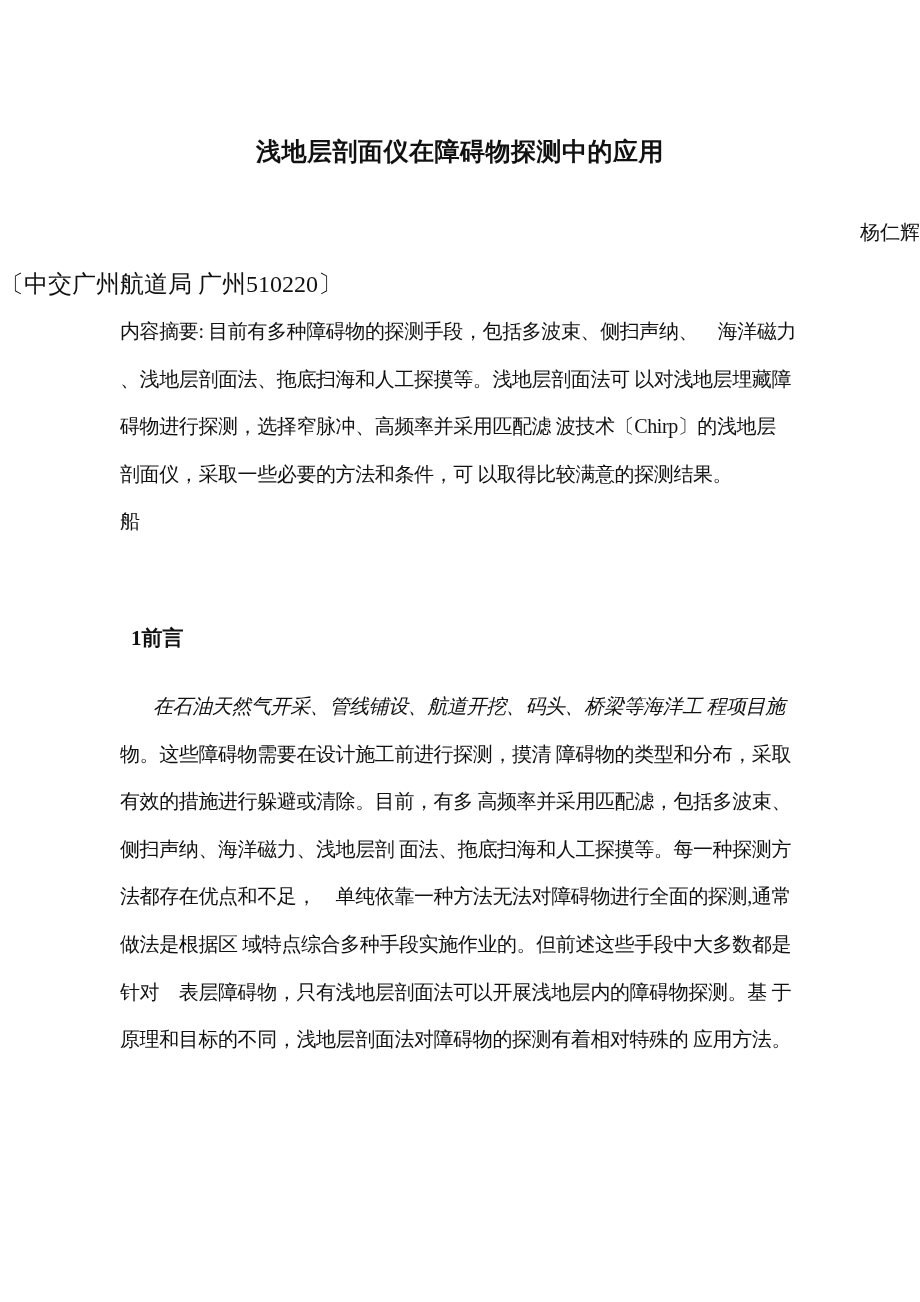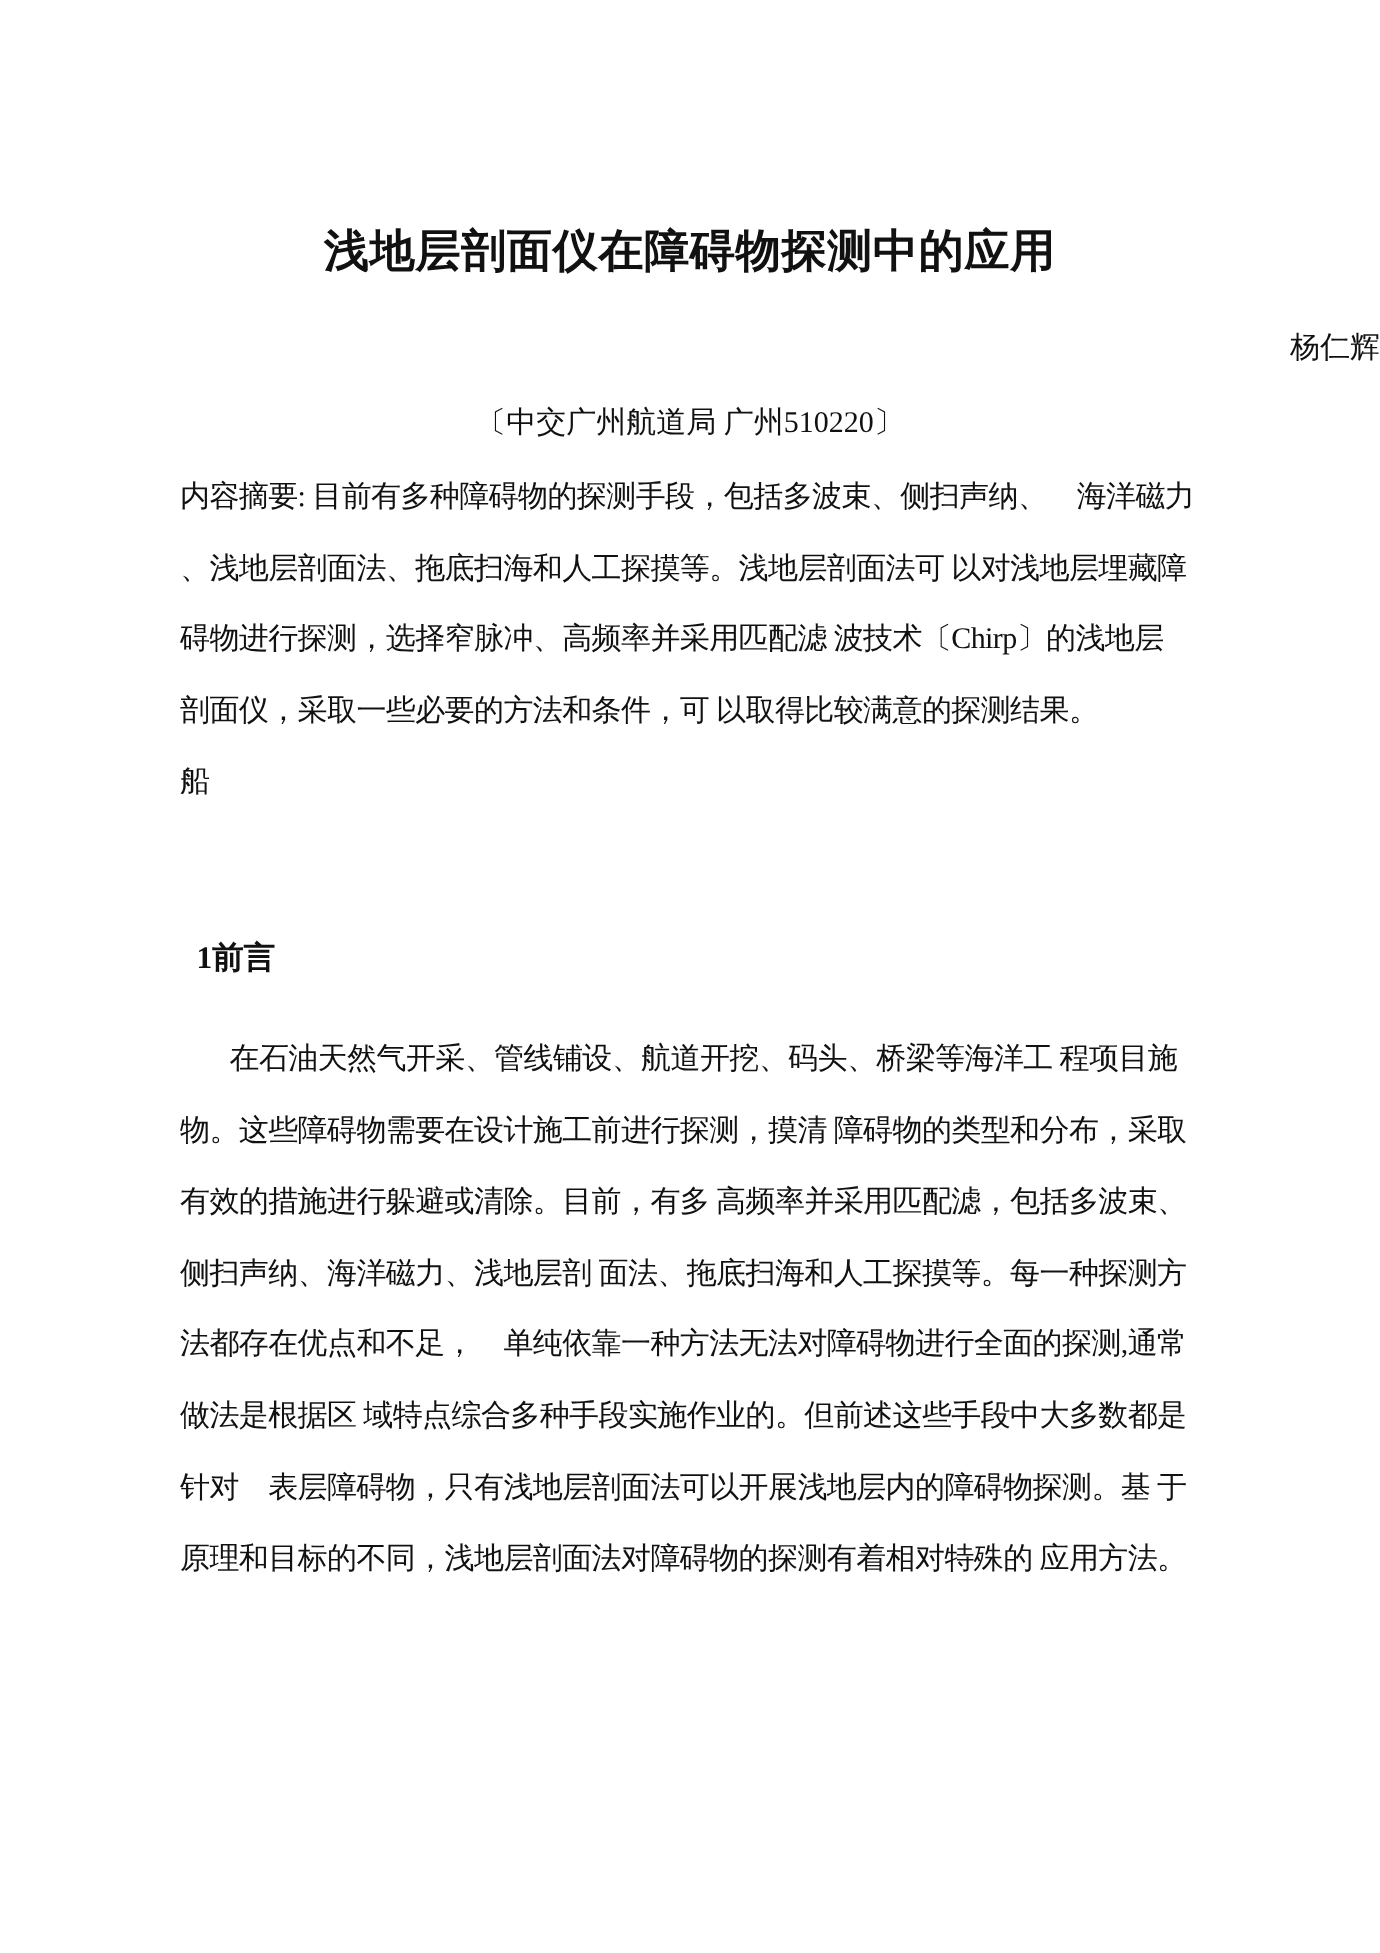--- a/index.html
+++ b/index.html
@@ -11,46 +11,45 @@
     position: relative;
     width: 920px;
     height: 1302px;
     background: #ffffff;
     color: #111111;
     font-family: "Liberation Serif", "DejaVu Serif", serif;
     overflow: hidden;
   }
   .doc-title {
     position: absolute;
-    top: 148px;
+    top: 136px;
     left: 0;
     width: 920px;
     margin: 0;
     text-align: center;
-    font-size: 30px;
+    font-size: 25px;
     font-weight: bold;
     letter-spacing: 0.5px;
     line-height: 1.3;
   }
   .doc-author {
     position: absolute;
     top: 219px;
     left: 0;
     width: 920px;
     text-align: right;
     font-size: 20px;
     line-height: 1.3;
   }
   .doc-affiliation {
     position: absolute;
     top: 269px;
     left: 0;
     width: 920px;
-    text-align: center;
-    font-size: 20px;
+    font-size: 24px;
     line-height: 1.3;
   }
   .text-block {
     position: absolute;
     left: 120px;
     width: 700px;
     font-size: 20px;
     line-height: 47.6px;
     letter-spacing: -0.4px;
   }
@@ -62,21 +61,21 @@
   .section-heading {
     position: absolute;
     top: 626px;
     left: 131px;
     margin: 0;
     font-size: 21px;
     font-weight: bold;
     line-height: 1.2;
   }
   .body-block { top: 683px; }
-  .body-block .line:first-child { text-indent: 33px; }
+  .body-block .line:first-child { text-indent: 33px; font-style: italic; }
 </style>
 </head>
 <body>
 
 <div class="page">
 
   <h1 class="doc-title">浅地层剖面仪在障碍物探测中的应用</h1>
 
   <div class="doc-author">杨仁辉</div>
 

